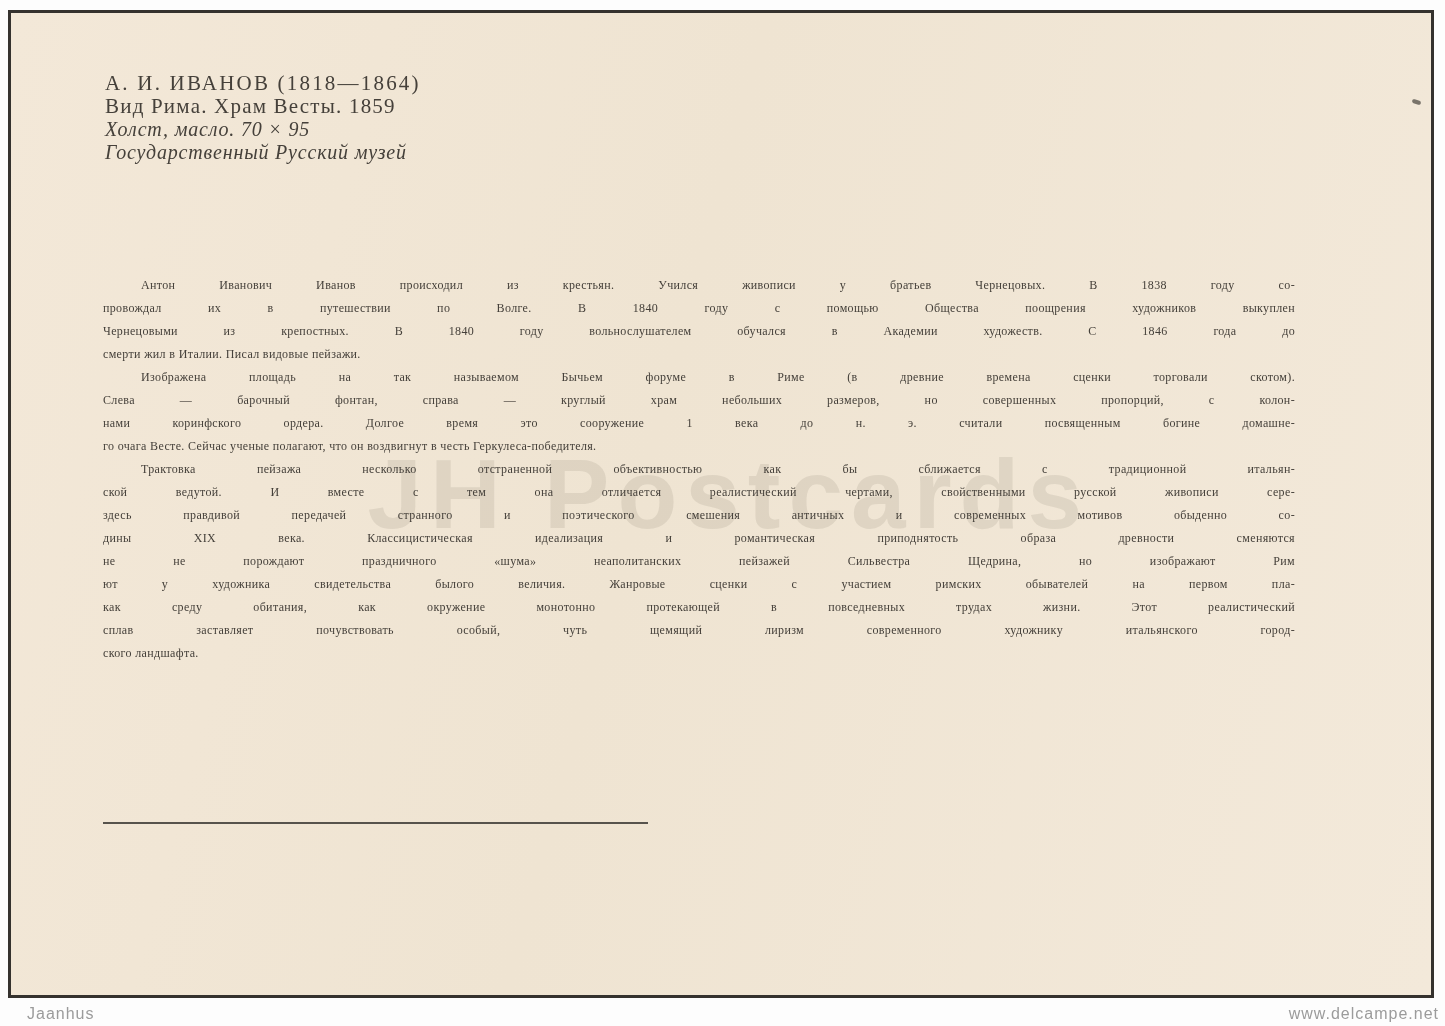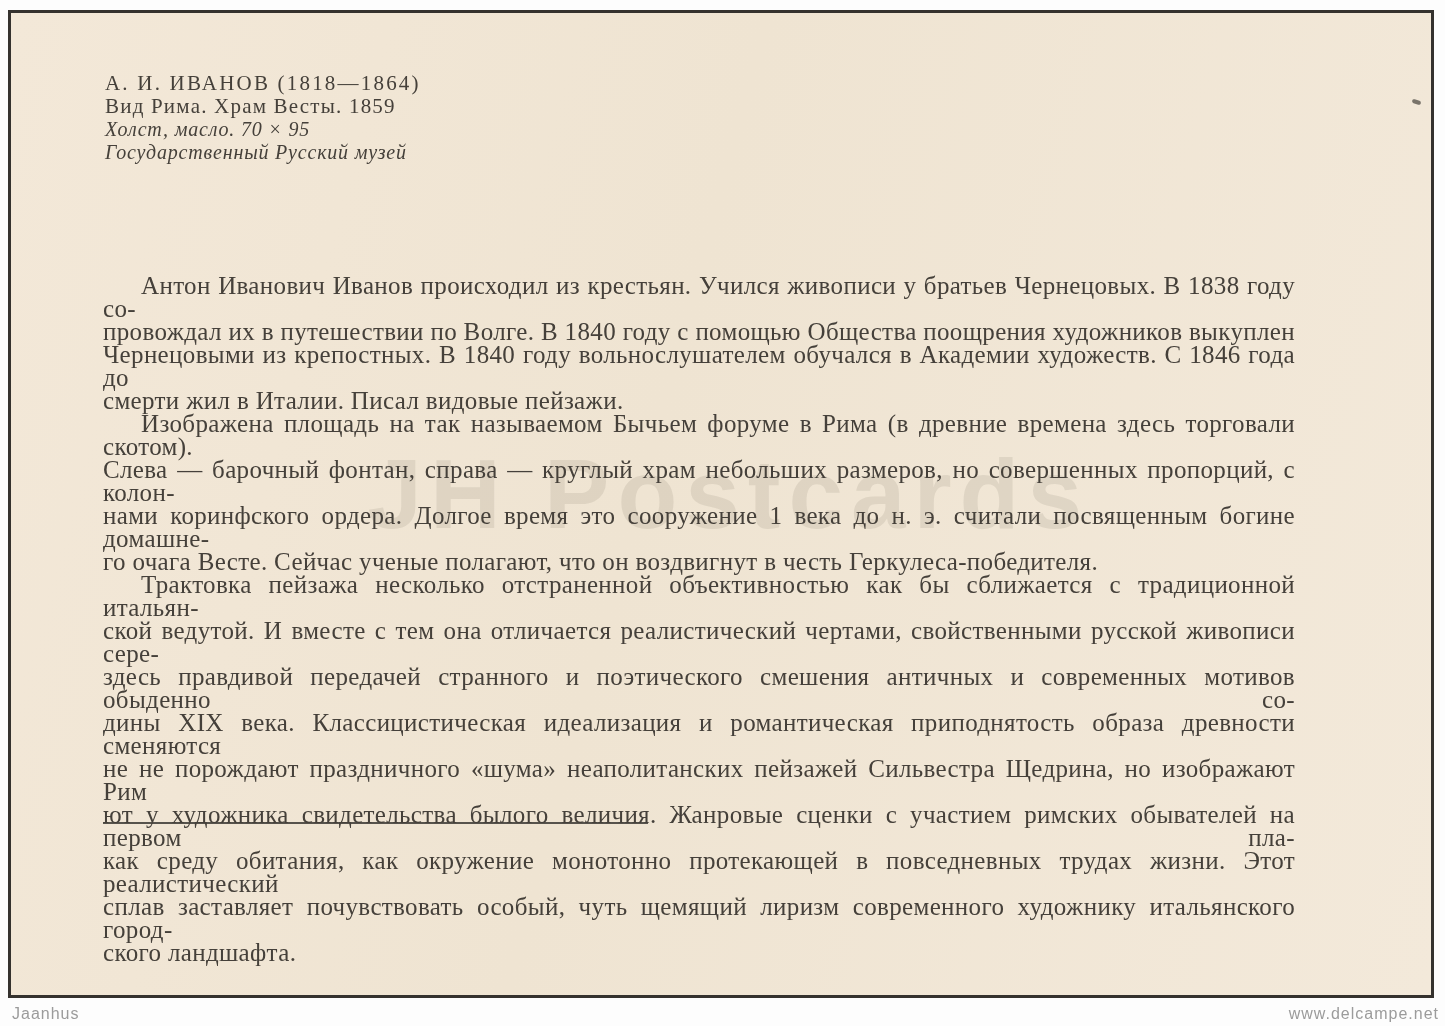--- a/index.html
+++ b/index.html
@@ -16,21 +16,21 @@
   }
   .ink{color:#45403a;}
   .header{
     position:absolute;left:105px;top:72px;line-height:23px;font-size:21px;
   }
   .header .l1{letter-spacing:2.2px;}
   .header .l2{letter-spacing:1.2px;}
   .header .l3,.header .l4{font-style:italic;font-size:20px;letter-spacing:0.8px;}
   .bodytext{
     position:absolute;left:103px;top:182px;width:1192px;
-    font-size:25px;line-height:23px;letter-spacing:0.35px;
+    font-size:12px;line-height:23px;letter-spacing:0.35px;
   }
   .line{text-align:justify;text-align-last:justify;white-space:normal;}
   .line.first{text-indent:38px;}
   .line.last{text-align-last:left;}
   .ghost-watermark{
     position:absolute;left:330px;top:438px;width:760px;
     font-size:98px;font-weight:bold;letter-spacing:8px;
     color:rgba(108,98,84,0.13);
     pointer-events:none;z-index:0;
     font-family:"Liberation Sans","DejaVu Sans",sans-serif;
@@ -45,21 +45,21 @@
     background:#5a564f;transform:rotate(18deg);border-radius:2px;opacity:.8;
   }
   .scan-strip{
     position:absolute;left:0;top:1001px;width:1445px;height:25px;background:#fdfdfd;
   }
   .wm{
     position:absolute;top:1005px;
     font-family:"Liberation Sans","DejaVu Sans",sans-serif;
     font-size:16px;color:#9b9b9b;letter-spacing:1px;
   }
-  .wm-left{left:12px;}
+  .wm-left{left:27px;}
   .wm-right{right:6px;}
   .z{position:relative;z-index:1;}
 </style>
 </head>
 <body>
 
 <div class="card"></div>
 
 <div class="ghost-watermark">JH Postcards</div>
 
@@ -69,21 +69,21 @@
   <div class="l3">Холст, масло. 70 × 95</div>
   <div class="l4">Государственный Русский музей</div>
 </div>
 
 <div class="bodytext ink z">
   <div class="line first">Антон Иванович Иванов происходил из крестьян. Учился живописи у братьев Чернецовых. В 1838 году со-</div>
   <div class="line">провождал их в путешествии по Волге. В 1840 году с помощью Общества поощрения художников выкуплен</div>
   <div class="line">Чернецовыми из крепостных. В 1840 году вольнослушателем обучался в Академии художеств. С 1846 года до</div>
   <div class="line last">смерти жил в Италии. Писал видовые пейзажи.</div>
 
-  <div class="line first">Изображена площадь на так называемом Бычьем форуме в Рима (в древние времена здесь торговали скотом).</div>
+  <div class="line first">Изображена площадь на так называемом Бычьем форуме в Риме (в древние времена сценки торговали скотом).</div>
   <div class="line">Слева — барочный фонтан, справа — круглый храм небольших размеров, но совершенных пропорций, с колон-</div>
   <div class="line">нами коринфского ордера. Долгое время это сооружение 1 века до н. э. считали посвященным богине домашне-</div>
   <div class="line last">го очага Весте. Сейчас ученые полагают, что он воздвигнут в честь Геркулеса-победителя.</div>
 
   <div class="line first">Трактовка пейзажа несколько отстраненной объективностью как бы сближается с традиционной итальян-</div>
   <div class="line">ской ведутой. И вместе с тем она отличается реалистический чертами, свойственными русской живописи сере-</div>
   <div class="line">здесь правдивой передачей странного и поэтического смешения античных и современных мотивов обыденно со-</div>
   <div class="line">дины XIX века. Классицистическая идеализация и романтическая приподнятость образа древности сменяются</div>
   <div class="line">не не порождают праздничного «шума» неаполитанских пейзажей Сильвестра Щедрина, но изображают Рим</div>
   <div class="line">ют у художника свидетельства былого величия. Жанровые сценки с участием римских обывателей на первом пла-</div>

